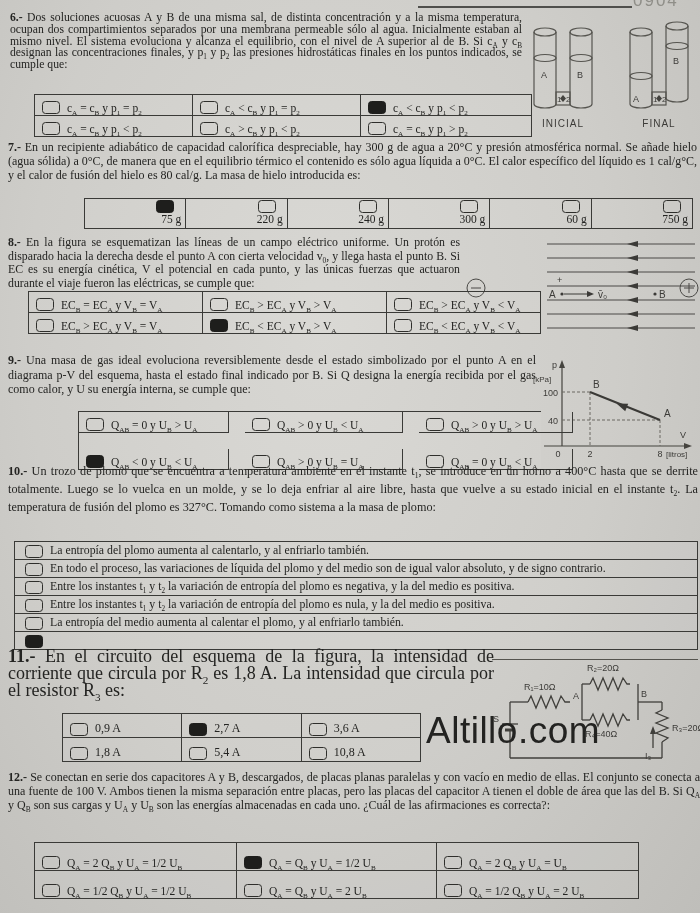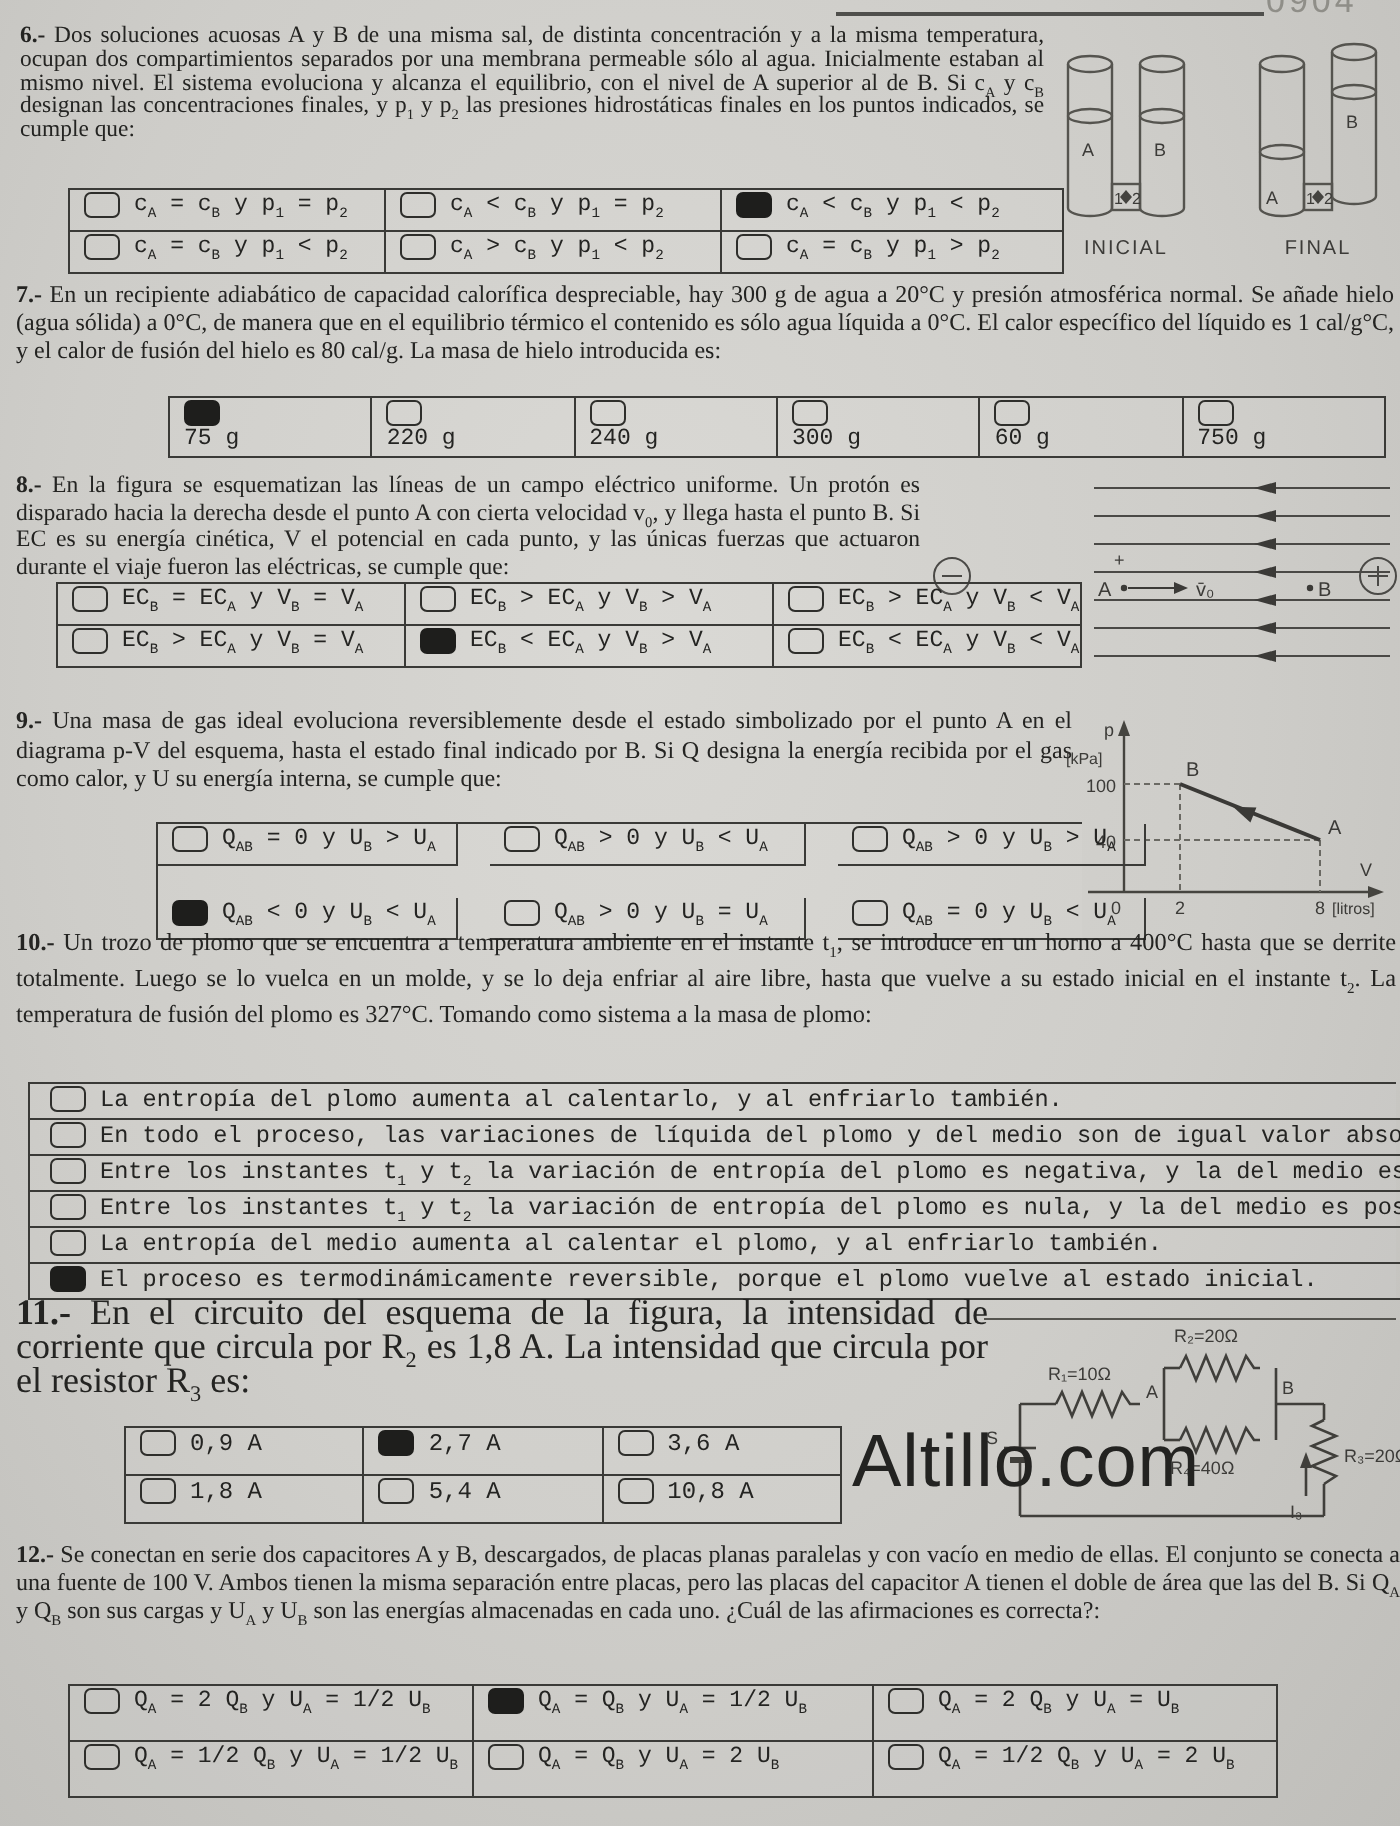--- a/index.html
+++ b/index.html
@@ -12,21 +12,21 @@
   .qp b{font-weight:bold;}
   sub{font-size:0.62em;line-height:0;}
   #q6t{left:10px;top:12px;width:512px;font-size:11.7px;line-height:11.8px;}
   #q7t{left:8px;top:141px;width:689px;font-size:12px;line-height:13.9px;}
   #q8t{left:8px;top:236px;width:452px;font-size:11.8px;line-height:13.6px;}
   #q9t{left:8px;top:353px;width:528px;font-size:12px;line-height:14.6px;}
   #q10t{left:8px;top:462px;width:690px;font-size:12.2px;line-height:18px;}
   #q11t{left:8px;top:648px;width:486px;font-size:18px;line-height:17px;}
   #q12t{left:8px;top:770px;width:692px;font-size:12px;line-height:14px;}
   .tbl{position:absolute;display:grid;border-top:1px solid #3a3a37;border-left:1px solid #3a3a37;background:rgba(255,255,255,0.05);}
-  .tbl .cell{border-right:1px solid #3a3a37;border-bottom:1px solid #3a3a37;display:flex;align-items:flex-start;padding:1px 4px 1px 7px;box-sizing:border-box;font-family:Liberation Mono, monospace;}
+  .tbl .cell{border-right:1px solid #3a3a37;border-bottom:1px solid #3a3a37;display:flex;align-items:flex-end;padding:1px 4px 1px 7px;box-sizing:border-box;}
   .cb{width:16px;height:11px;border:1.5px solid #2e2e2b;border-radius:3.5px;margin-right:7px;flex:none;background:transparent;}
   .cb.checked{background:#1e1e1c;border-color:#1e1e1c;}
   .ol{font-size:11.5px;white-space:nowrap;}
   #q6o{left:34px;top:94px;width:497px;grid-template-columns:158px 168px 171px;}
   #q6o .cell{min-height:21px;}
   #q7o{left:84px;top:198px;width:608px;grid-template-columns:repeat(6,1fr);}
   #q7o .cell{min-height:30px;flex-direction:column;}
   #q8o{left:28px;top:291px;width:512px;grid-template-columns:174px 184px 154px;}
   #q8o .cell{min-height:21px;}
   #q9o{left:78px;top:411px;width:462px;grid-template-columns:150px 158px 154px;gap:16px;}
@@ -308,21 +308,20 @@
     <div class="cell">
         <span class="cb"></span>
         <span class="ol">Entre los instantes t<sub>1</sub> y t<sub>2</sub> la variación de entropía del plomo es nula, y la del medio es positiva.</span>
       </div>
     <div class="cell">
         <span class="cb"></span>
         <span class="ol">La entropía del medio aumenta al calentar el plomo, y al enfriarlo también.</span>
       </div>
     <div class="cell">
         <span class="cb checked"></span>
-        <span class="ol">El proceso es termodinámicamente reversible, porque el plomo vuelve al estado inicial.</span>
       </div>
   </div>
 
   <div class="qp" id="q11t">
     <b>11.-</b>
     <span>En el circuito del esquema de la figura, la intensidad de corriente que circula por R<sub>2</sub> es 1,8 A. La intensidad que circula por el resistor R<sub>3</sub> es:</span>
   </div>
 
   <div id="circuit-topline"></div>
 

